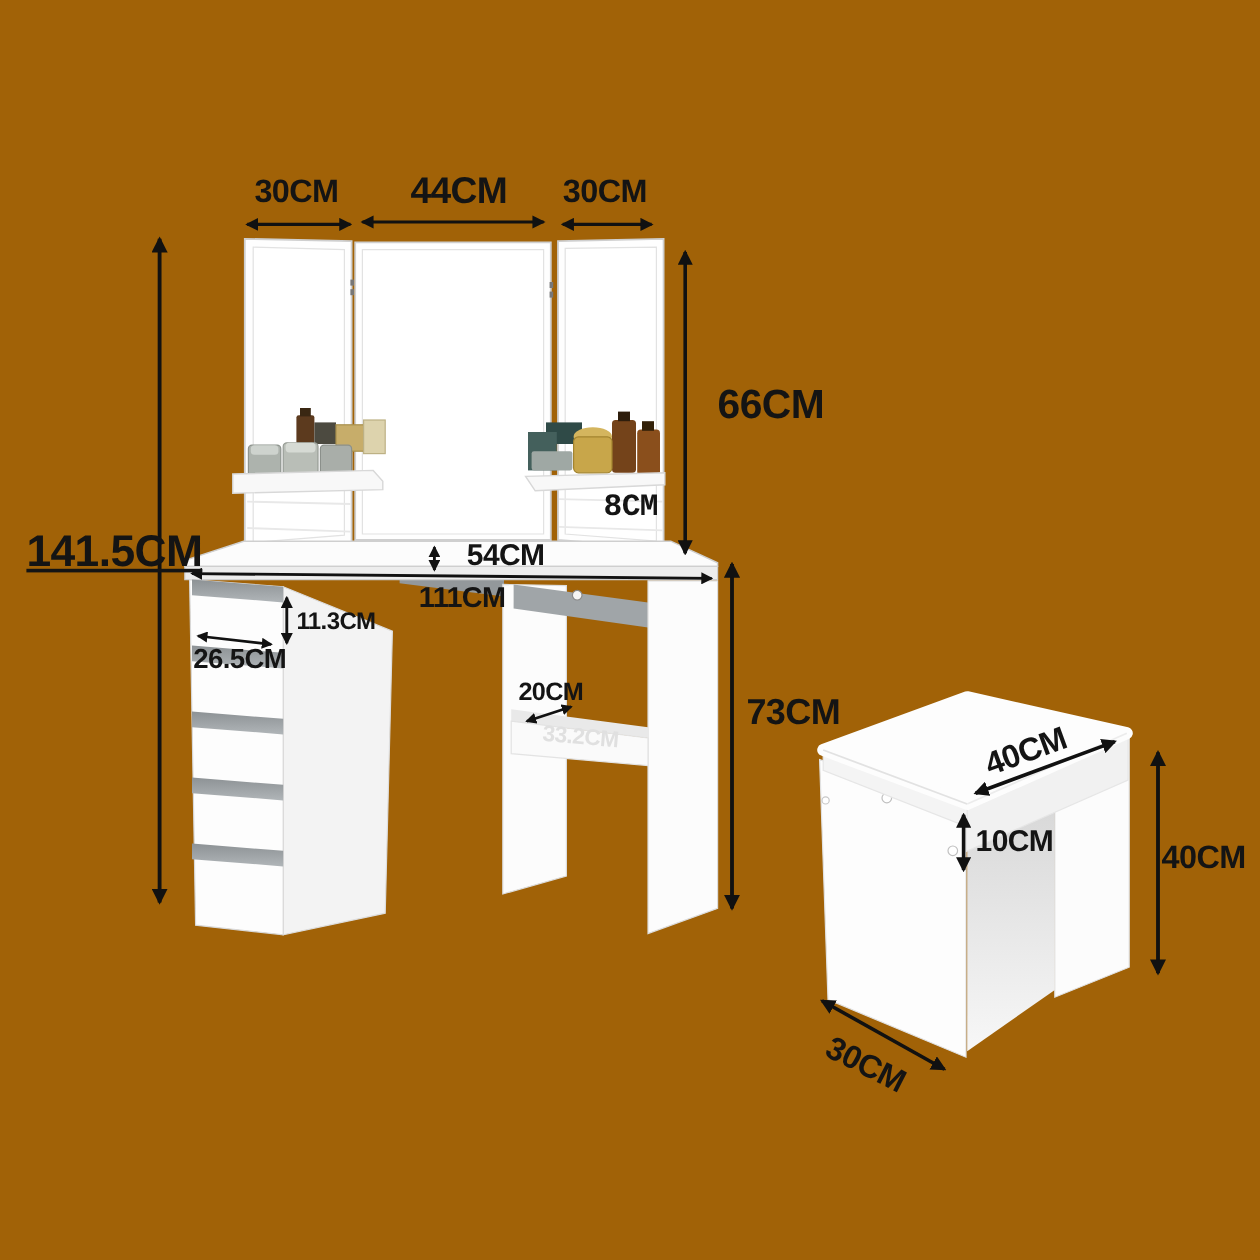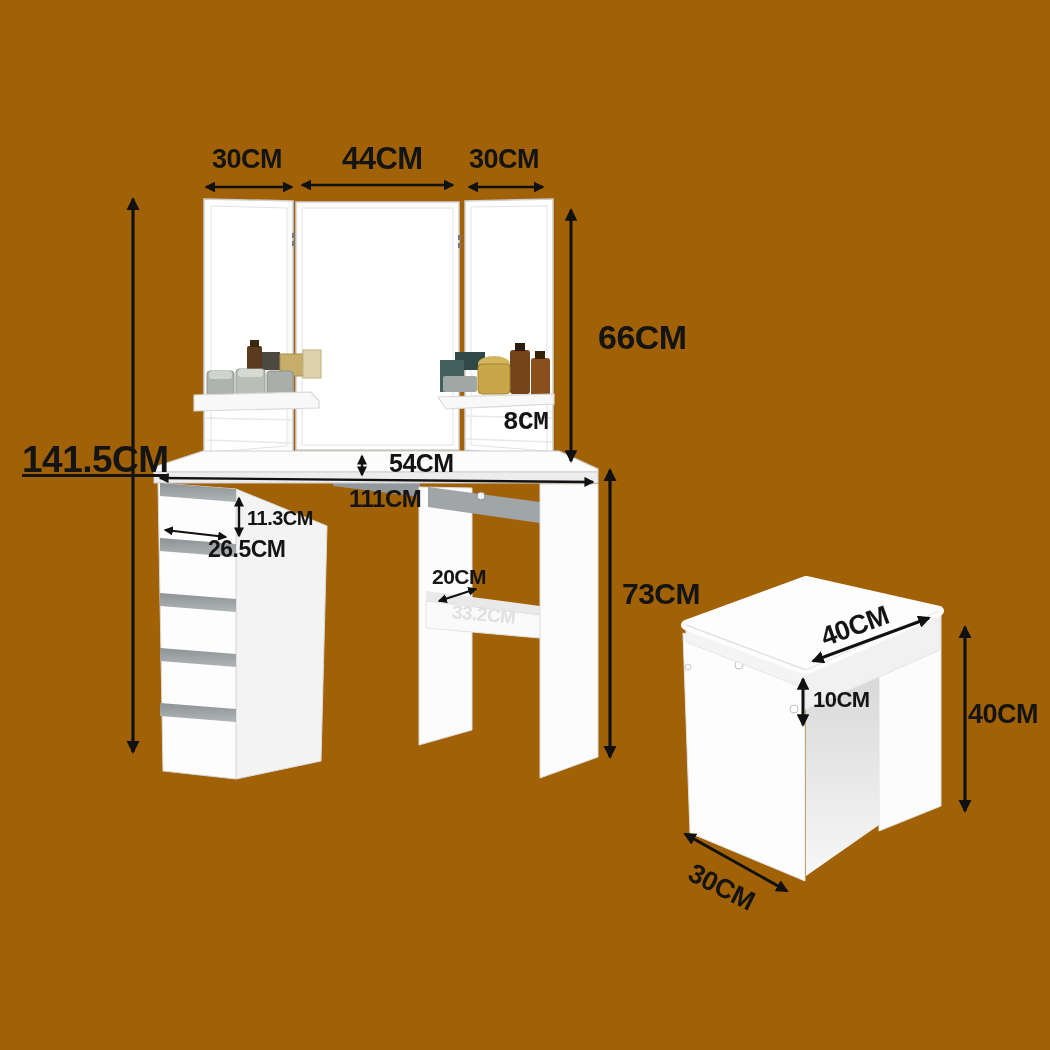--- a/index.html
+++ b/index.html
@@ -150,22 +150,22 @@
 
   <div class="dim" style="left:212px;top:146px;font-size:27px;">30CM</div>
   <div class="dim" style="left:342px;top:143px;font-size:31px;">44CM</div>
   <div class="dim" style="left:469px;top:146px;font-size:27px;">30CM</div>
   <div class="dim" style="left:585px;top:320px;font-size:34px;margin-left:13px;">66CM</div>
   <div class="dim" style="left:503px;top:409px;font-size:26px;font-family:Liberation Mono, monospace;">8CM</div>
   <div class="dim" style="left:22px;top:441px;font-size:37px;text-decoration:underline;">141.5CM</div>
   <div class="dim" style="left:373px;top:451px;font-size:25px;margin-left:16px;">54CM</div>
   <div class="dim" style="left:349px;top:487px;font-size:24px;">111CM</div>
   <div class="dim" style="left:247px;top:508px;font-size:20px;">11.3CM</div>
-  <div class="dim" style="left:161px;top:538px;font-size:23px;margin-left:47px;">26.5CM</div>
+  <div class="dim" style="left:161px;top:538px;font-size:23px;">26.5CM</div>
   <div class="dim" style="left:432px;top:566px;font-size:21px;">20CM</div>
   <div class="dim" style="left:622px;top:579px;font-size:30px;">73CM</div>
   <div class="dim rot-neg20" style="left:822px;top:625px;font-size:27px;">40CM</div>
-  <div class="dim" style="left:813px;top:689px;font-size:22px;">10CM</div>
+  <div class="dim" style="left:813px;top:689px;font-size:25px;">10CM</div>
   <div class="dim" style="left:968px;top:701px;font-size:27px;">40CM</div>
   <div class="dim rot-pos27" style="left:690px;top:858px;font-size:27px;">30CM</div>
   <div class="dim watermark" style="left:452px;top:605px;font-size:19px;">33.2CM</div>
 
 </div>
 
 </body></html>

